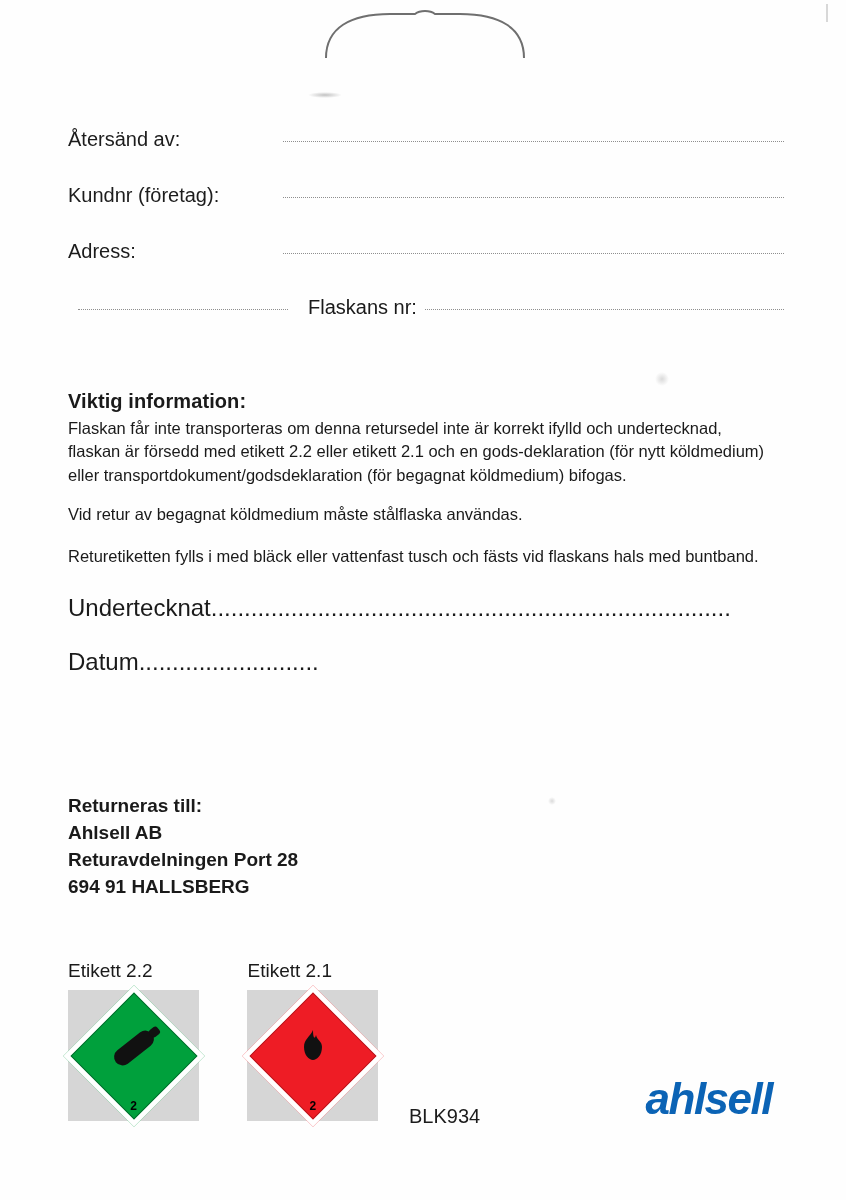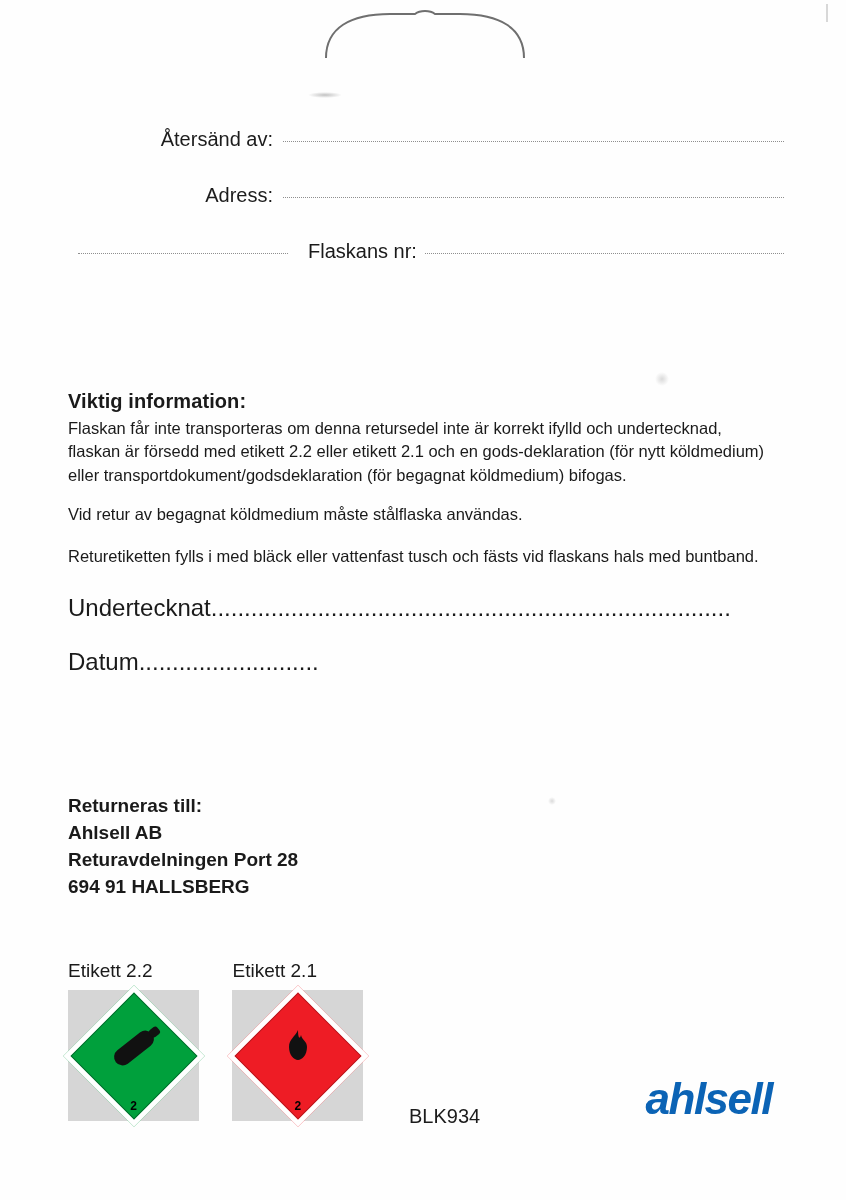--- a/index.html
+++ b/index.html
@@ -82,21 +82,21 @@
     white-space: nowrap;
   }
   .rule {
     flex: 1;
     border-bottom: 1px dotted #8e8e8e;
     margin-left: 10px;
     position: relative;
     top: -4px;
     height: 1px;
   }
-  .row-label-fixed { width: 205px; text-align: right; }
+  .row-label-fixed { width: 205px; }
   .rule-short {
     width: 210px;
     border-bottom: 1px dotted #8e8e8e;
     margin-left: 10px;
     height: 1px;
     position: relative;
     top: -4px;
   }
   .inline-label {
     font-size: 20px;
@@ -151,21 +151,21 @@
 
   
   .placards {
     position: absolute;
     left: 68px;
     top: 960px;
   }
   .placard-col {
     display: inline-block;
     vertical-align: top;
-    margin-right: 29px;
+    margin-right: 44px;
   }
   .placard-caption {
     font-size: 19px;
     margin-bottom: 8px;
   }
   .placard-box {
     width: 131px;
     height: 131px;
     background: #d6d6d6;
     position: relative;
@@ -261,20 +261,24 @@
   <div class="smudge2"></div>
   <div class="smudge3"></div>
 
   <div class="form-area">
 
     <div class="form-row">
       <span class="form-label row-label-fixed">Återsänd av:</span>
       <span class="rule"></span>
     </div>
 
+    <div class="form-row">
+      <span class="form-label row-label-fixed">Kundnr (företag):</span>
+      <span class="rule"></span>
+    </div>
 
     <div class="form-row">
       <span class="form-label row-label-fixed">Adress:</span>
       <span class="rule"></span>
     </div>
 
     <div class="form-row">
       <span class="rule-short"></span>
       <span class="inline-label">Flaskans nr:</span>
       <span class="rule-tail"></span>

